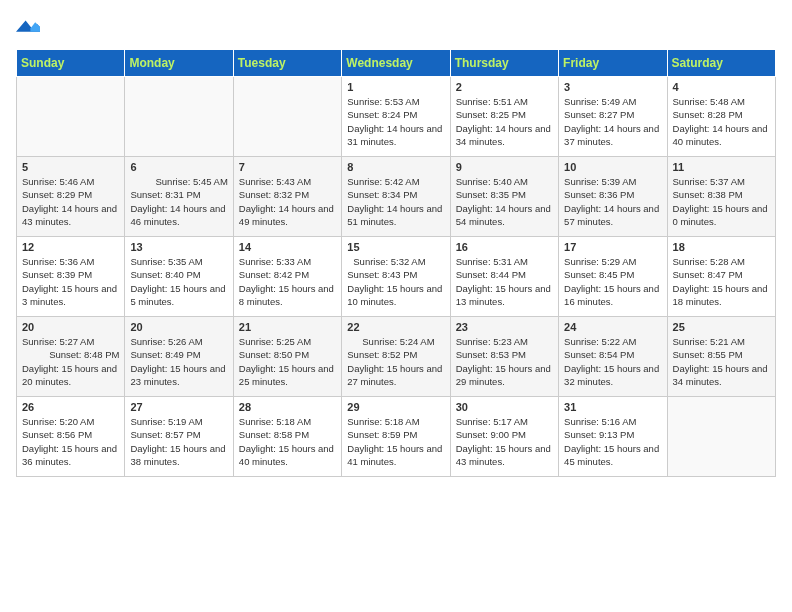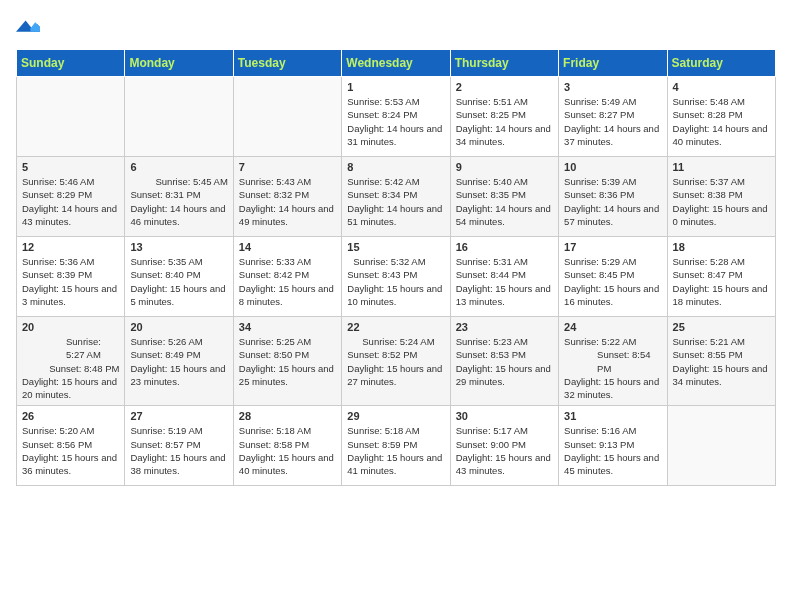--- a/index.html
+++ b/index.html
@@ -269,35 +269,35 @@
             <span style="display: block;">Sunrise: 5:28 AM</span>
             <span style="display: block;">Sunset: 8:47 PM</span>
             <span style="display: block;">Daylight: 15 hours and 18 minutes.</span>
           </div>
         </td>
       </tr>
       <tr>
         <td>
           <span class="day-num">20</span>
           <div class="day-info">
-            <span style="display: block; margin-left: 44px;">Sunrise: 5:27 AM</span>
+            <span style="display: block;">Sunrise: 5:27 AM</span>
             <span style="display: block; text-align: right;">Sunset: 8:48 PM</span>
             <span style="display: block;">Daylight: 15 hours and 20 minutes.</span>
           </div>
         </td>
         <td>
           <span class="day-num">20</span>
           <div class="day-info">
             <span style="display: block;">Sunrise: 5:26 AM</span>
             <span style="display: block;">Sunset: 8:49 PM</span>
             <span style="display: block;">Daylight: 15 hours and 23 minutes.</span>
           </div>
         </td>
         <td>
-          <span class="day-num">34</span>
+          <span class="day-num">21</span>
           <div class="day-info">
             <span style="display: block;">Sunrise: 5:25 AM</span>
             <span style="display: block;">Sunset: 8:50 PM</span>
             <span style="display: block;">Daylight: 15 hours and 25 minutes.</span>
           </div>
         </td>
         <td>
           <span class="day-num">22</span>
           <div class="day-info">
             <span style="display: block; margin-left: 15px;">Sunrise: 5:24 AM</span>
@@ -310,21 +310,21 @@
           <div class="day-info">
             <span style="display: block;">Sunrise: 5:23 AM</span>
             <span style="display: block;">Sunset: 8:53 PM</span>
             <span style="display: block;">Daylight: 15 hours and 29 minutes.</span>
           </div>
         </td>
         <td>
           <span class="day-num">24</span>
           <div class="day-info">
             <span style="display: block;">Sunrise: 5:22 AM</span>
-            <span style="display: block; margin-left: 33px;">Sunset: 8:54 PM</span>
+            <span style="display: block;">Sunset: 8:54 PM</span>
             <span style="display: block;">Daylight: 15 hours and 32 minutes.</span>
           </div>
         </td>
         <td>
           <span class="day-num">25</span>
           <div class="day-info">
             <span style="display: block;">Sunrise: 5:21 AM</span>
             <span style="display: block;">Sunset: 8:55 PM</span>
             <span style="display: block;">Daylight: 15 hours and 34 minutes.</span>
           </div>

